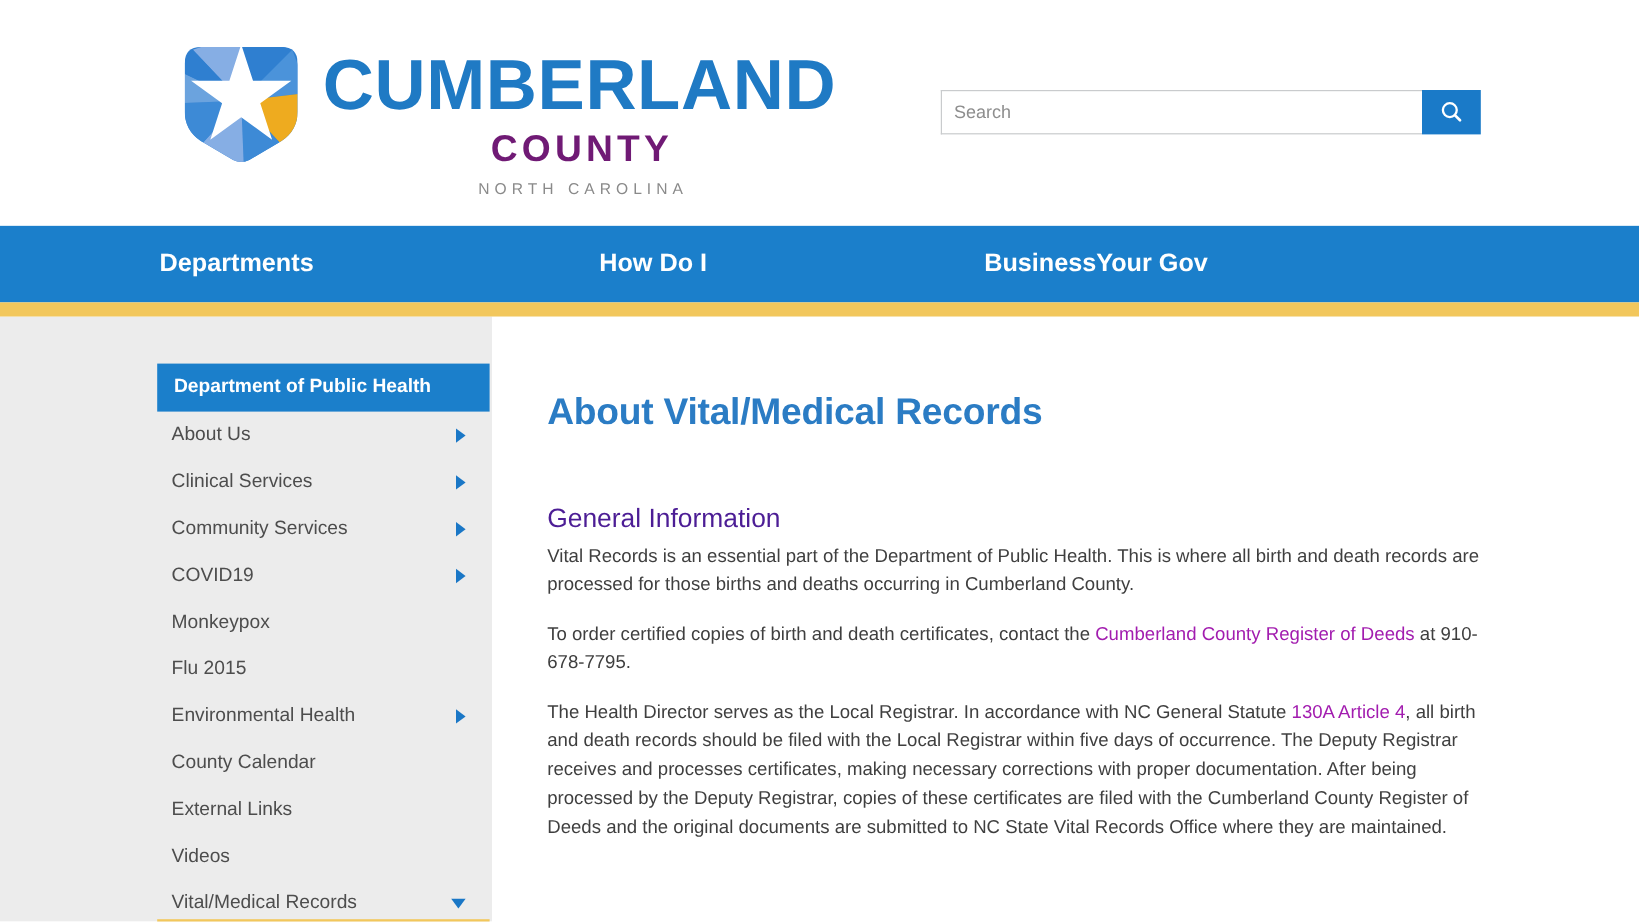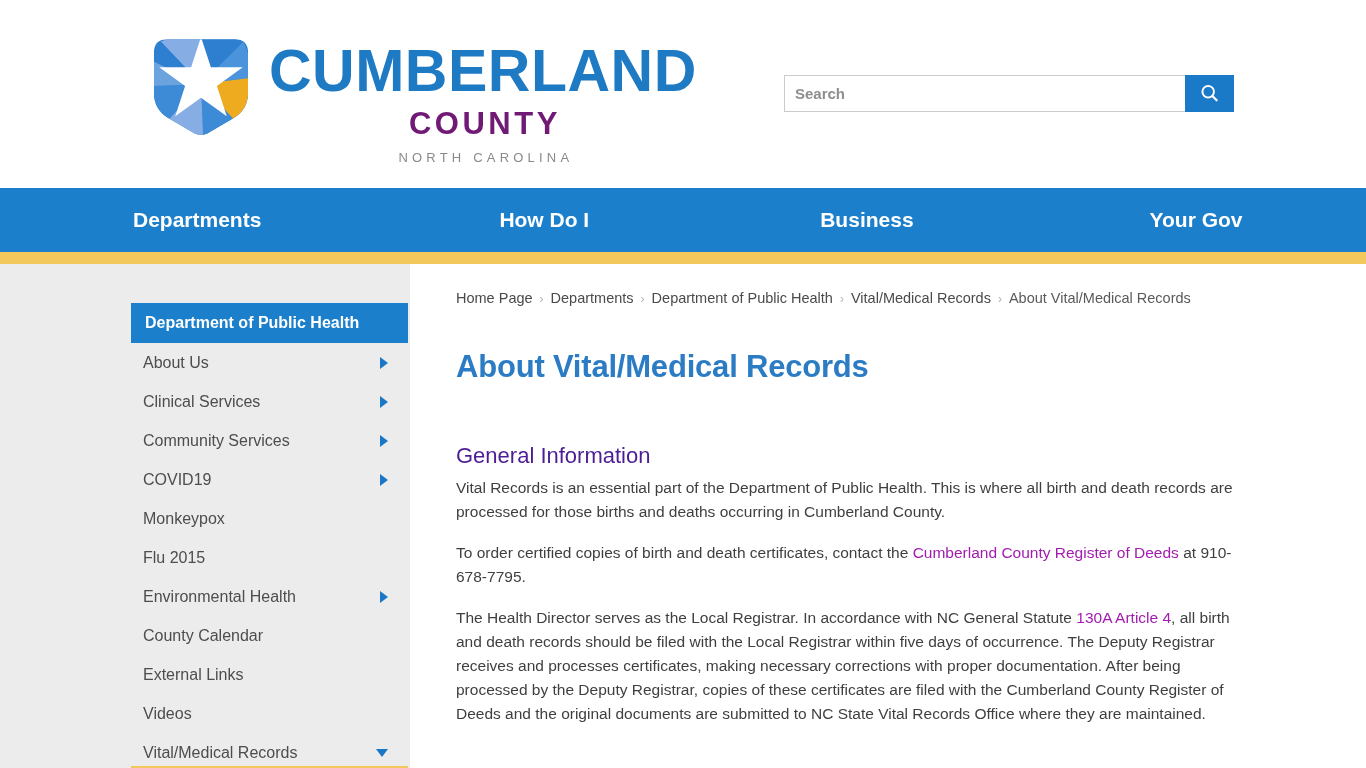--- a/index.html
+++ b/index.html
@@ -50,21 +50,20 @@
   .search-input {
     flex: 1;
     border: 1px solid #c9cbcd;
     border-right: none;
     outline: none;
     font-family: "Liberation Sans", sans-serif;
     font-size: 15px;
     color: #3d3d3d;
     padding: 0 10px;
     background: #fff;
-    font-weight: bold;
   }
   .search-input::placeholder { color: #8e8e8e; }
   .search-btn {
     width: 49px; height: 37px;
     background: #1a7ac8;
     border: none;
     cursor: pointer;
     display: flex; align-items: center; justify-content: center;
     padding: 0;
   }
@@ -80,21 +79,21 @@
     color: #ffffff;
     font-size: 21px;
     font-weight: bold;
     text-decoration: none;
     white-space: nowrap;
     cursor: pointer;
   }
   .nav-i0 { margin-left: 133px; }
   .nav-i1 { margin-left: 238px; }
   .nav-i2 { margin-left: 231px; }
-  .nav-i3 { margin-left: 236px; }
+  .nav-i3 { }
   .gold-bar { height: 12px; background: #f2c75c; }
 
   
   .page {
     display: flex;
     height: 504px;
     background: #ffffff;
   }
   .sidebar-col {
     width: 410px;
@@ -300,21 +299,20 @@
             <span class="label">Vital/Medical Records</span>
             <span class="caret-down"></span>
           </div>
         </div>
     </div>
     <div class="sidenav-footbar"></div>
   </aside>
 
   <main class="content">
 
-    <div class="breadcrumb" id="breadcrumb"><a>Home Page</a><span class="crumb-sep">›</span><a>Departments</a><span class="crumb-sep">›</span><a>Department of Public Health</a><span class="crumb-sep">›</span><a>Vital/Medical Records</a><span class="crumb-sep">›</span><span class="crumb-current">About Vital/Medical Records</span></div>
 
     <h1 class="page-title">About Vital/Medical Records</h1>
 
     <h2 class="section-h">General Information</h2>
 
     <p class="para">Vital Records is an essential part of the Department of Public Health. This is where all birth and death records are processed for those births and deaths occurring in Cumberland County.</p>
 
     <p class="para">
       <span>To order certified copies of birth and death certificates, contact the </span><a>Cumberland County Register of Deeds</a><span> at 910-678-7795.</span>
     </p>

